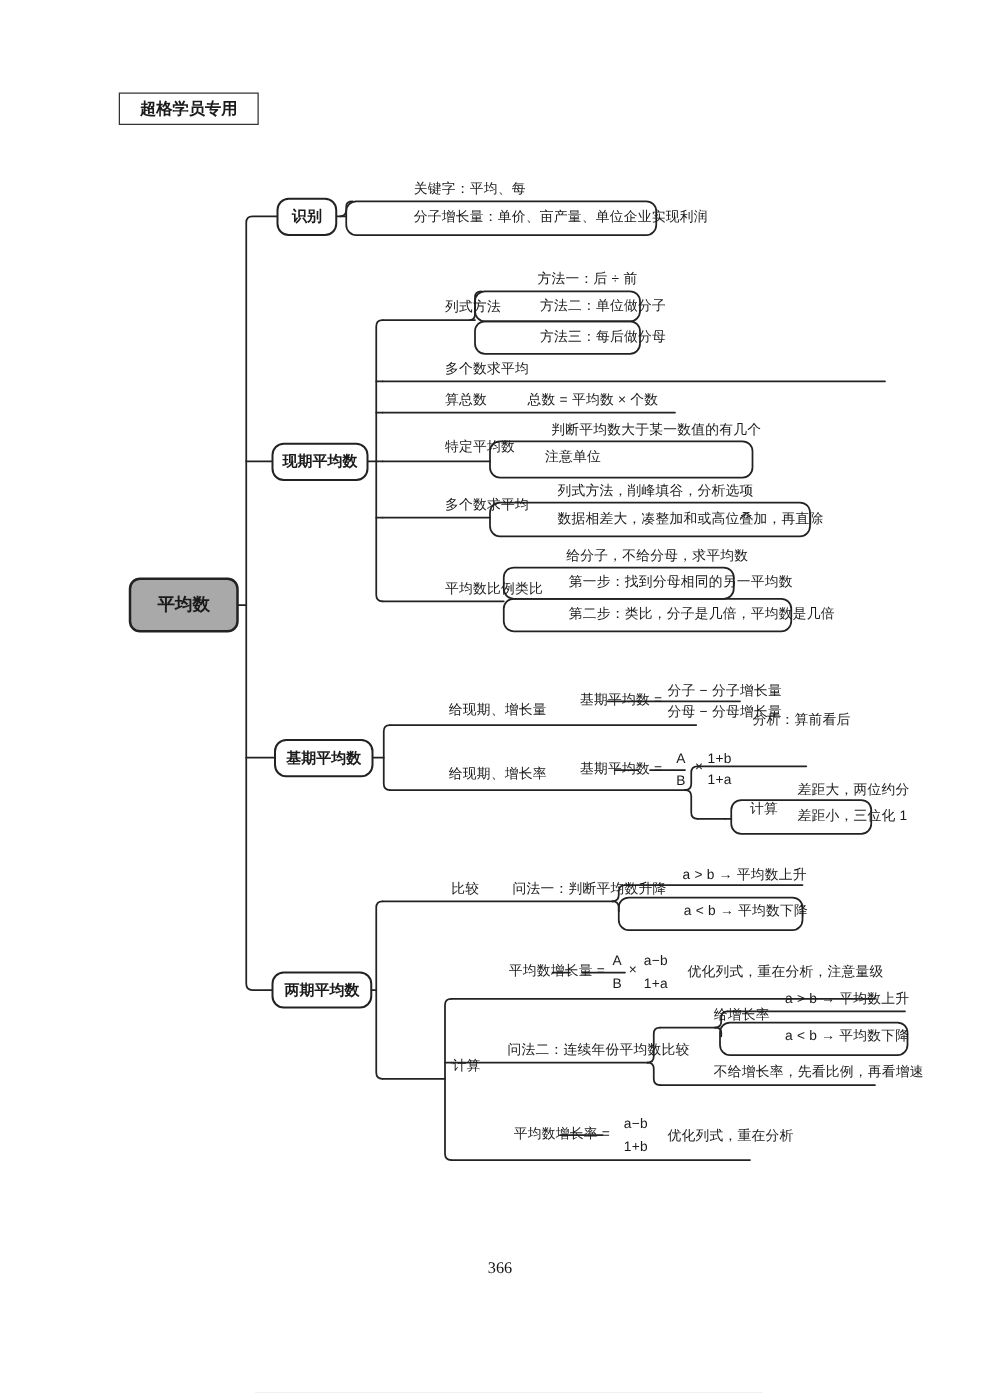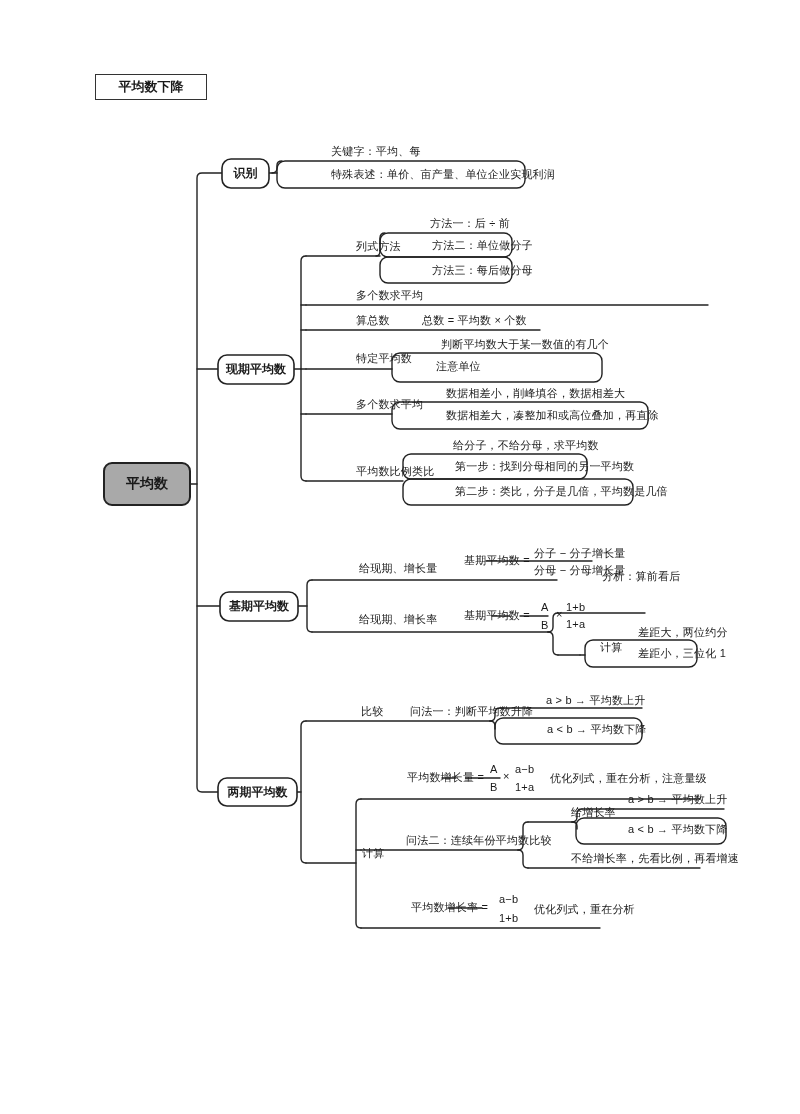--- a/index.html
+++ b/index.html
@@ -109,47 +109,48 @@
       <rect class="bx" x="392" y="353" width="210" height="29" rx="8"></rect>
       <rect class="bx" x="392" y="402" width="256" height="27" rx="8"></rect>
       <rect class="bx" x="403" y="454" width="184" height="25" rx="8"></rect>
       <rect class="bx" x="403" y="479" width="230" height="26" rx="8"></rect>
       <rect class="bx" x="585" y="640" width="112" height="27" rx="8"></rect>
       <rect class="bx" x="495" y="718" width="147" height="26" rx="8"></rect>
       <rect class="bx" x="576" y="818" width="150" height="26" rx="8"></rect>
     </g>
   </svg>
 
-  <div class="header-box">平均数下降</div>
+  <div class="header-box">超格学员专用</div>
+  <div class="footer">366</div>
 
   <div class="lab root-lab" style="left:104px;top:463px;width:86px;height:42px">平均数</div>
   <div class="lab" style="left:222px;top:159px;width:47px;height:29px">识别</div>
   <div class="lab" style="left:218px;top:355px;width:76px;height:29px">现期平均数</div>
   <div class="lab" style="left:220px;top:592px;width:78px;height:29px">基期平均数</div>
   <div class="lab" style="left:218px;top:778px;width:79px;height:28px">两期平均数</div>
 
   <div class="t" style="left:287px;top:145px">关键字：平均、每</div>
-  <div class="t" style="left:287px;top:168px">特殊表述：单价、亩产量、单位企业实现利润</div>
+  <div class="t" style="left:287px;top:168px">分子增长量：单价、亩产量、单位企业实现利润</div>
 
   <div class="t" style="left:312px;top:240px">列式方法</div>
   <div class="t" style="left:386px;top:217px">方法一：后 ÷ 前</div>
   <div class="t" style="left:388px;top:239px">方法二：单位做分子</div>
   <div class="t" style="left:388px;top:264px">方法三：每后做分母</div>
 
   <div class="t" style="left:312px;top:289px">多个数求平均</div>
 
   <div class="t" style="left:312px;top:314px">算总数</div>
   <div class="t" style="left:378px;top:314px">总数 = 平均数 × 个数</div>
 
   <div class="t" style="left:312px;top:352px">特定平均数</div>
   <div class="t" style="left:397px;top:338px">判断平均数大于某一数值的有几个</div>
   <div class="t" style="left:392px;top:360px">注意单位</div>
 
   <div class="t" style="left:312px;top:398px">多个数求平均</div>
-  <div class="t" style="left:402px;top:387px">数据相差小，削峰填谷，数据相差大</div>
+  <div class="t" style="left:402px;top:387px">列式方法，削峰填谷，分析选项</div>
   <div class="t" style="left:402px;top:409px">数据相差大，凑整加和或高位叠加，再直除</div>
 
   <div class="t" style="left:312px;top:465px">平均数比例类比</div>
   <div class="t" style="left:409px;top:439px">给分子，不给分母，求平均数</div>
   <div class="t" style="left:411px;top:460px">第一步：找到分母相同的另一平均数</div>
   <div class="t" style="left:411px;top:485px">第二步：类比，分子是几倍，平均数是几倍</div>
 
   <div class="t" style="left:315px;top:562px">给现期、增长量</div>
   <div class="t" style="left:420px;top:554px">基期平均数 =</div>
   <div class="t" style="left:490px;top:547px">分子 − 分子增长量</div>

